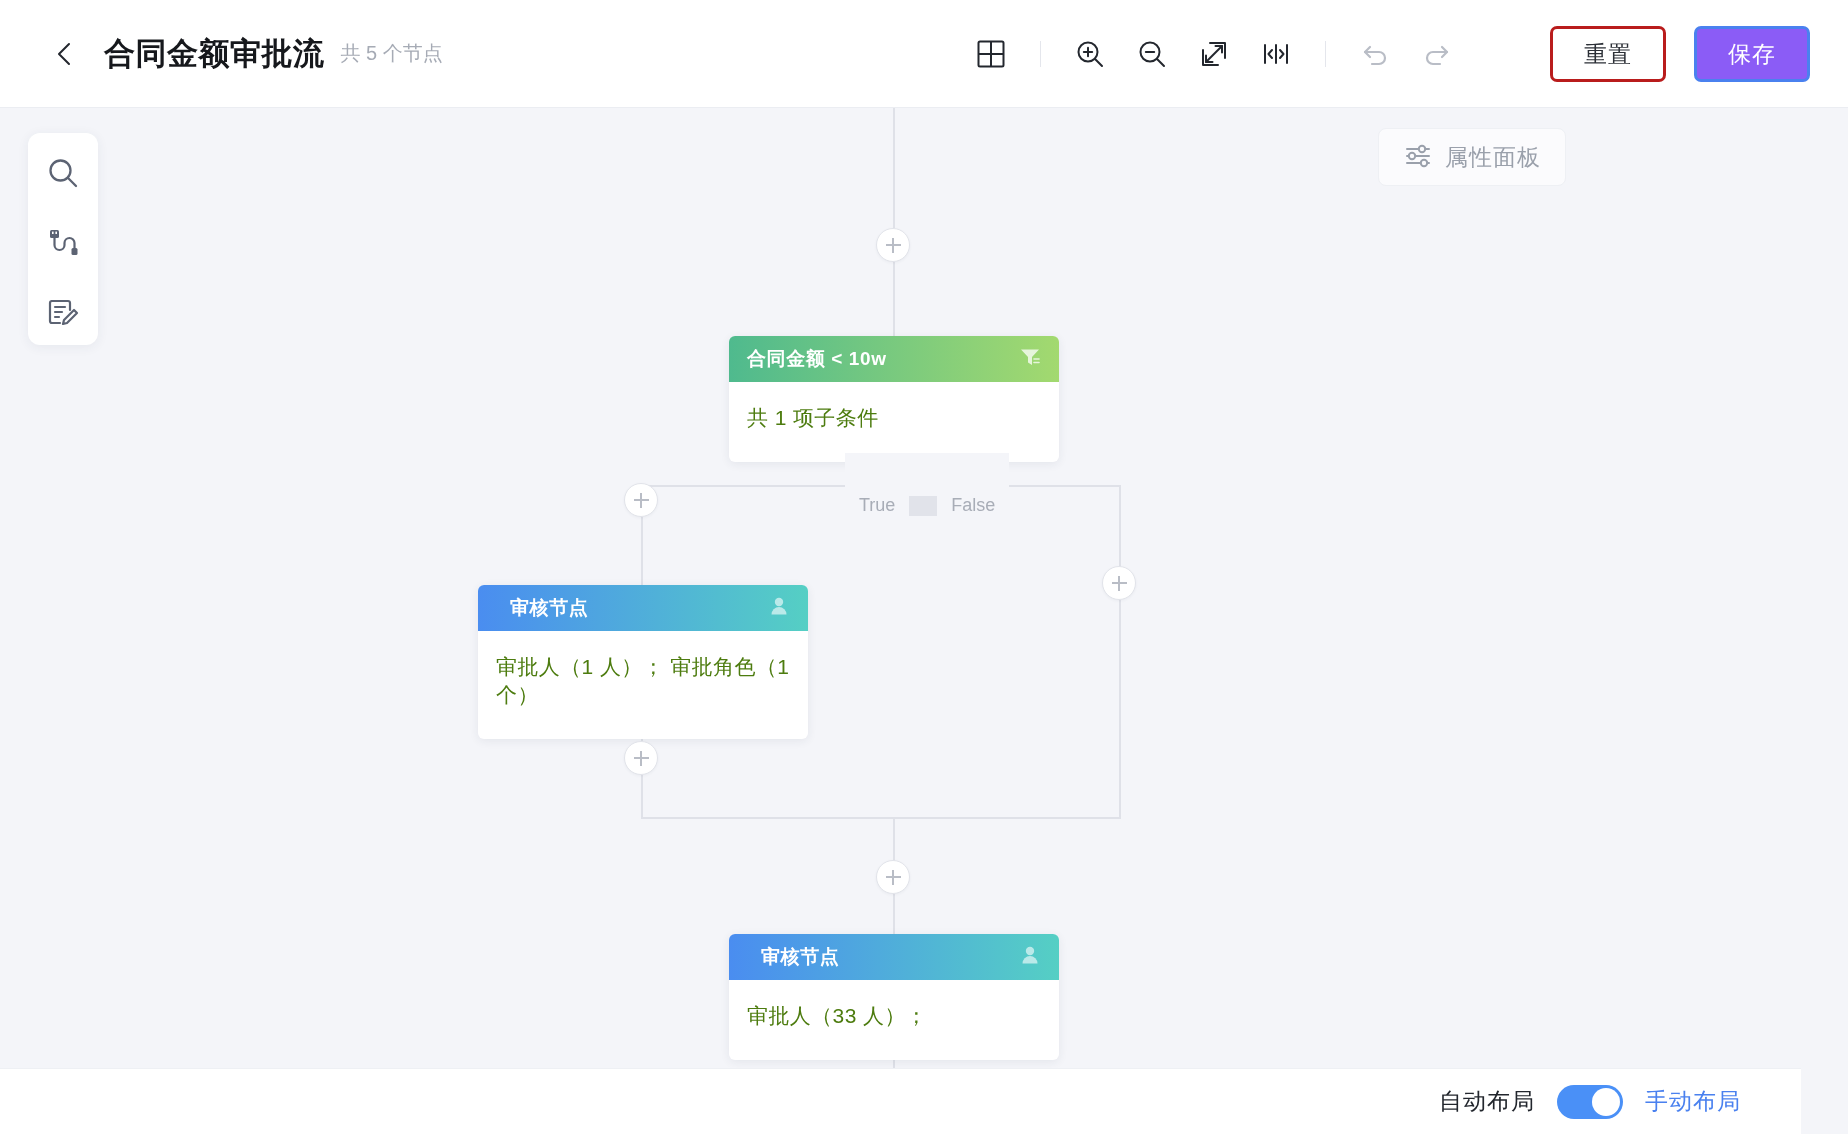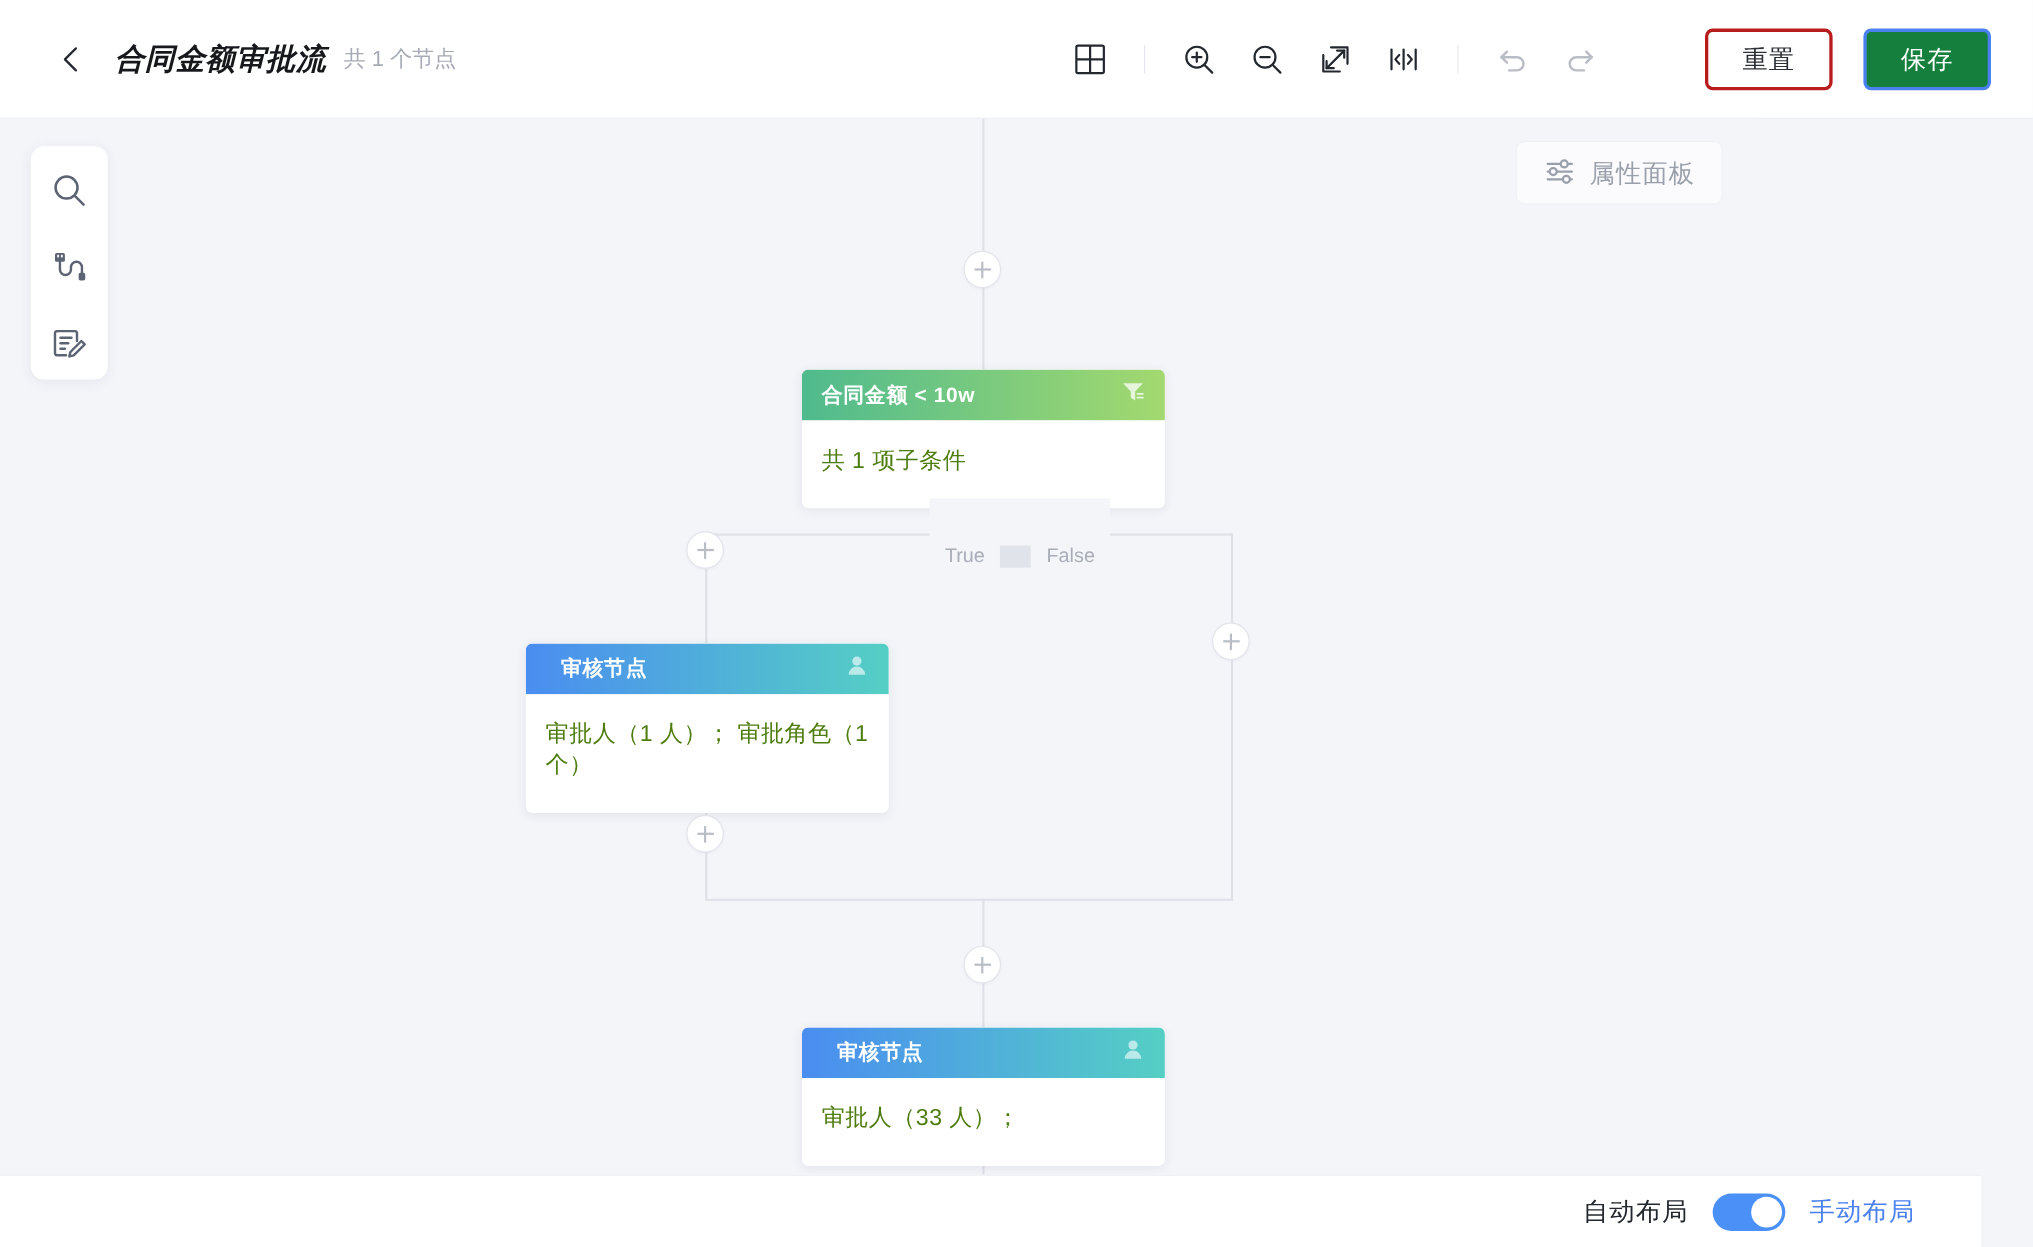--- a/index.html
+++ b/index.html
@@ -18,22 +18,22 @@
     border-bottom: 1px solid #ebedf2;
     display: flex; align-items: center;
   }
   .back-btn {
     width: 54px; height: 54px; margin-left: 38px;
     display: flex; align-items: center; justify-content: center;
     cursor: pointer;
   }
   .back-btn svg { display: block; }
   .page-title {
-    font-size: 27px; font-weight: bold; color: #16181c;
-    margin-left: 12px; letter-spacing: .5px; white-space: nowrap; font-style: italic;
+    font-size: 31px; font-weight: bold; color: #16181c;
+    margin-left: 12px; letter-spacing: .5px; white-space: nowrap;
   }
   .page-subtitle {
     font-size: 20px; color: #a6abb5; margin-left: 16px; white-space: nowrap;
   }
 
   .toolbar {
     position: absolute; left: 960px; top: 0; height: 108px;
     display: flex; align-items: center; gap: 0px;
   }
   .tool-icon {
@@ -51,21 +51,21 @@
     display: flex; align-items: center; gap: 28px;
   }
   .btn {
     height: 56px; min-width: 116px; padding: 0 26px;
     border-radius: 7px; font-size: 23px; cursor: pointer;
     display: flex; align-items: center; justify-content: center;
     border: 3px solid #b91c1c; background: #fff; color: #2b2f36;
     letter-spacing: 1px;
   }
   .btn-primary {
-    background: #15803d; border-color: #4a81ef; color: #fff;
+    background: #8b5cf6; border-color: #4a81ef; color: #fff;
   }
 
   
   .canvas {
     position: absolute; top: 108px; left: 0;
     width: 1594px; height: 960px;
     background: #f4f5f9;
     overflow: hidden;
   }
 
@@ -165,21 +165,21 @@
 
 <div class="header">
   <div class="back-btn">
     <span>
       <svg width="26" height="26" viewBox="0 0 26 26">
         <path d="M17 3 L7 13 L17 23" fill="none" stroke="#23272e" stroke-width="2" stroke-linecap="round" stroke-linejoin="round"></path>
       </svg>
     </span>
   </div>
   <div class="page-title">合同金额审批流</div>
-  <div class="page-subtitle">共 1 个节点</div>
+  <div class="page-subtitle">共 5 个节点</div>
 
   <div class="toolbar">
     <div class="tool-icon">
       <svg width="30" height="30" viewBox="0 0 30 30">
         <rect x="2.5" y="2.5" width="25" height="25" rx="1.5" fill="none" stroke="#23272e" stroke-width="2"></rect>
         <line x1="15" y1="2.5" x2="15" y2="27.5" stroke="#23272e" stroke-width="2"></line>
         <line x1="2.5" y1="15" x2="27.5" y2="15" stroke="#23272e" stroke-width="2"></line>
       </svg>
     </div>
     <div class="tool-sep"></div>

